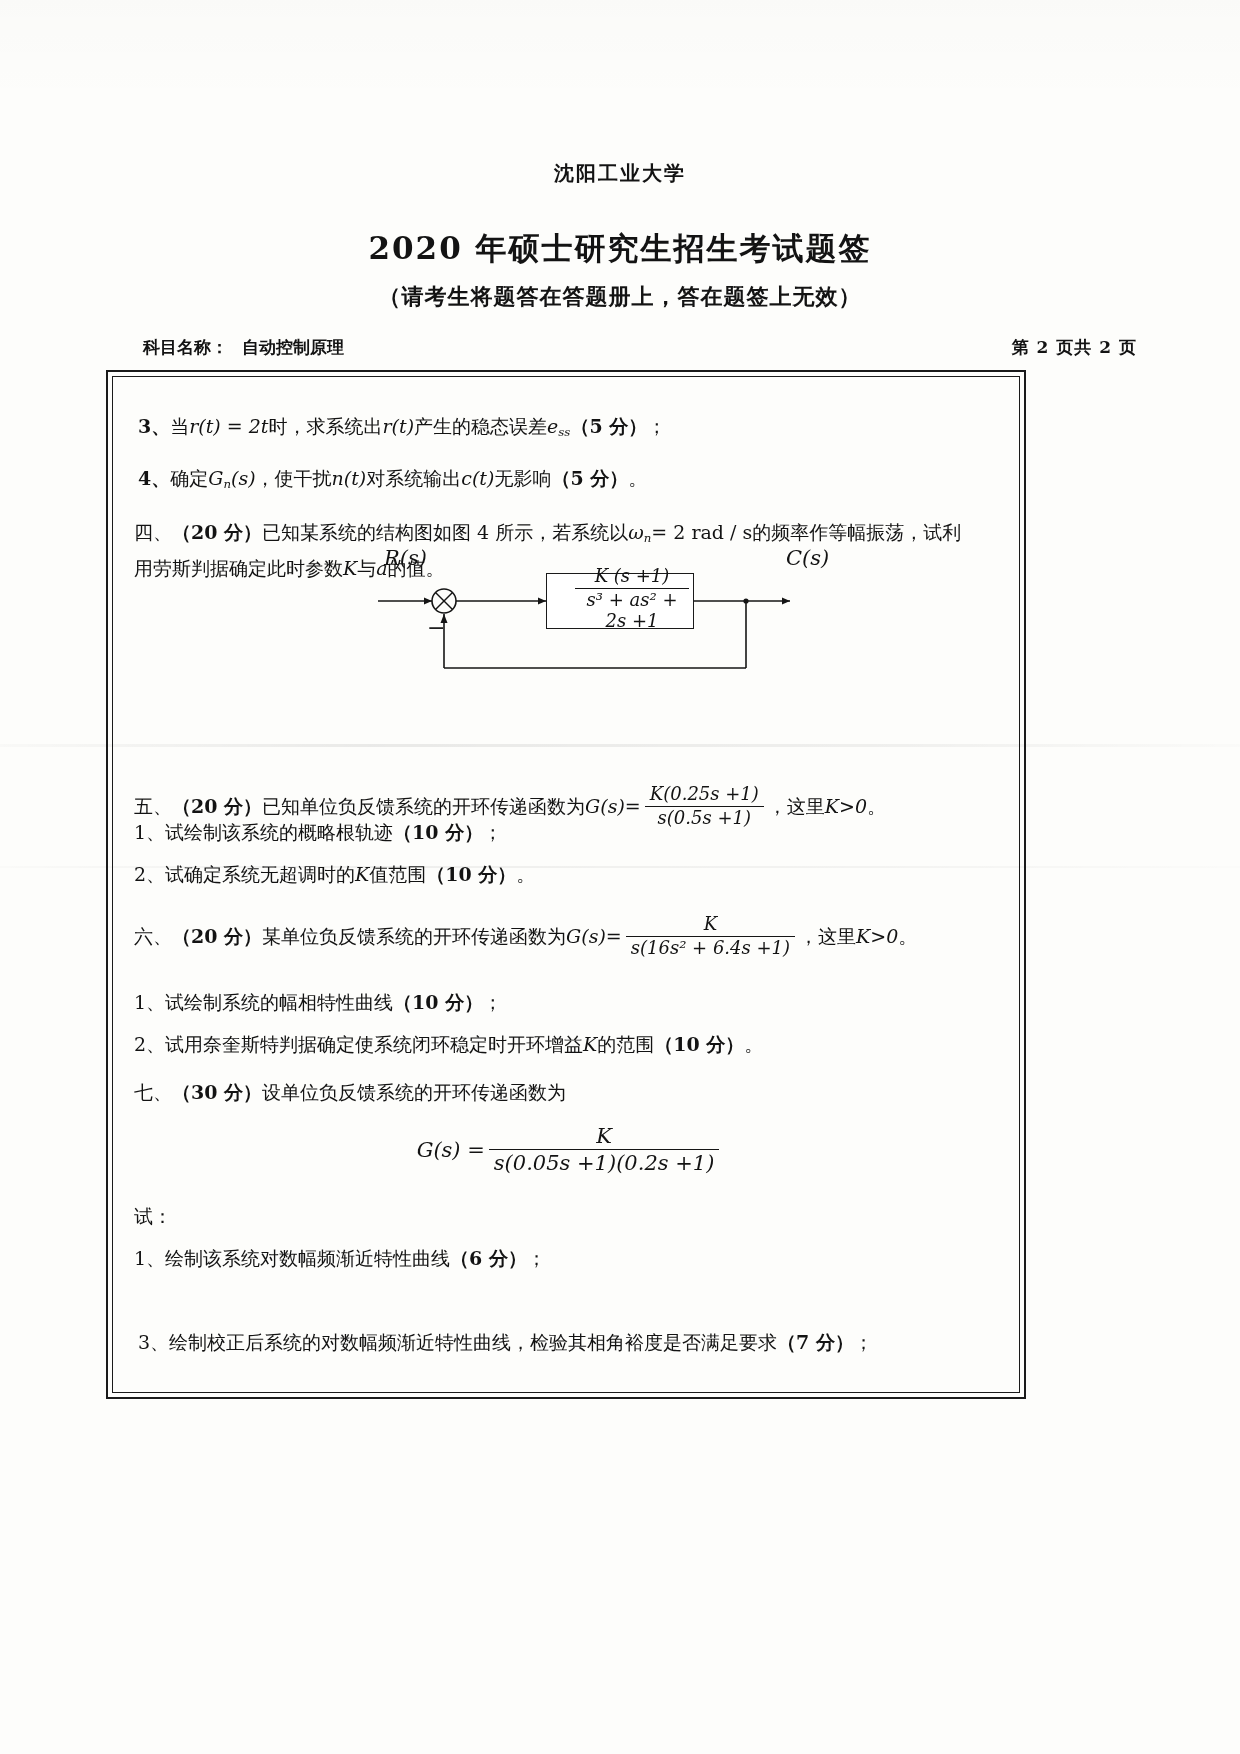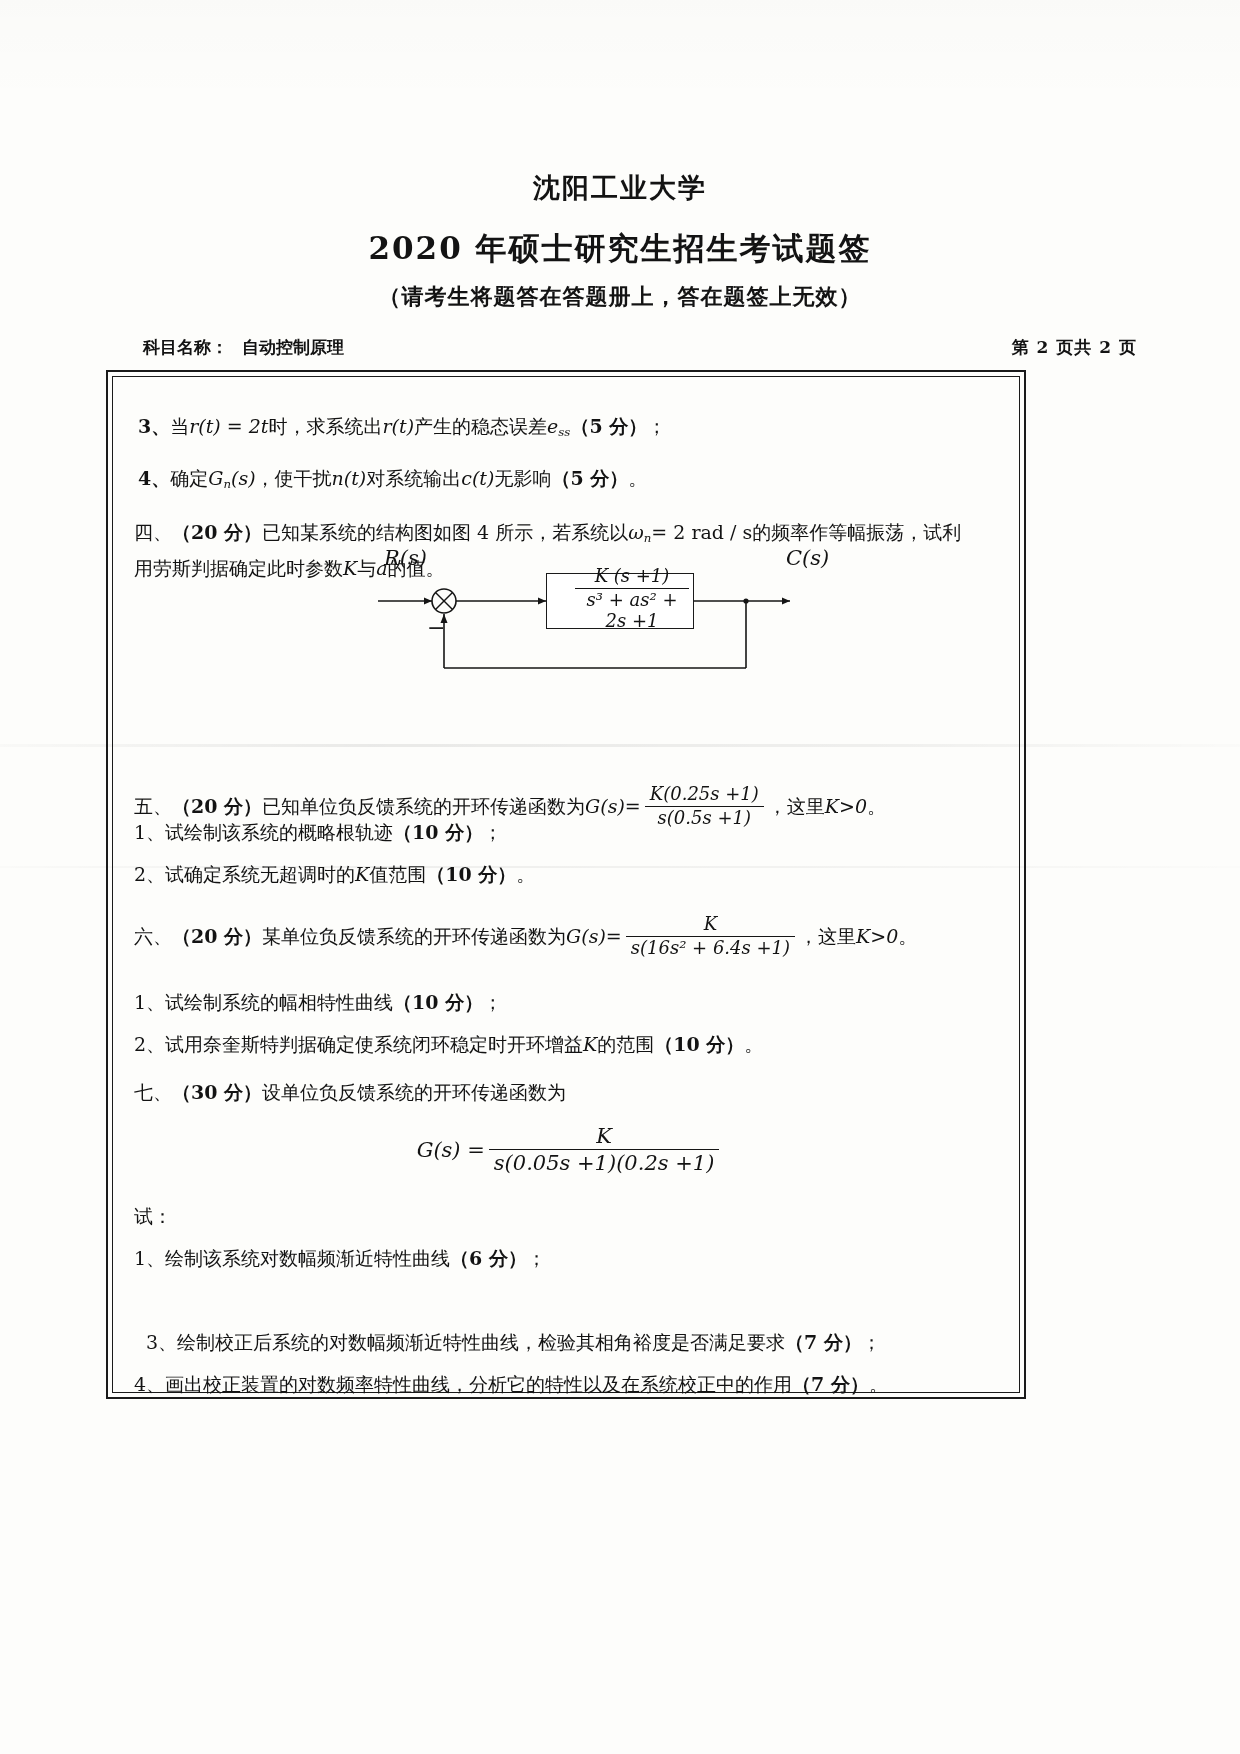--- a/index.html
+++ b/index.html
@@ -29,23 +29,23 @@
     left: 0; right: 0;
     height: 3px;
     background: linear-gradient(90deg, rgba(0,0,0,0.03), rgba(0,0,0,0.14) 30%, rgba(0,0,0,0.10) 70%, rgba(0,0,0,0.02));
     opacity: .55;
   }
   .fold.f1 { top: 744px; }
   .fold.f2 { top: 866px; height: 2px; opacity: .4;}
 
   .hdr-uni {
     position: absolute;
-    top: 170px; left: 0; right: 0;
-    text-align: center;
-    font-size: 27px;
+    top: 160px; left: 0; right: 0;
+    text-align: center;
+    font-size: 20px;
     font-weight: 700;
     letter-spacing: 2px;
   }
   .hdr-title {
     position: absolute;
     top: 228px; left: 0; right: 0;
     text-align: center;
     font-size: 31px;
     font-weight: 700;
     letter-spacing: 2px;
@@ -263,21 +263,18 @@
 
     <div class="display-eq" style="top:748px;">
       <span class="it">G(s) =</span><span class="frac frac-big"><span class="nume">K</span><span class="deno">s(0.05s +1)(0.2s +1)</span></span>
     </div>
 
     <div class="q" style="top:824px; left:4px;">试：</div>
 
     <div class="q" style="top:866px; left:4px;">
       <span>1、</span><span>绘制该系统对数幅频渐近特性曲线</span><span class="bold">（6 分）</span><span>；</span>
     </div>
-    <div class="q" style="top:950px; left:16px;text-align:right;">
+    <div class="q" style="top:950px; left:8px;text-align:right;">
       <span>3、</span><span>绘制校正后系统的对数幅频渐近特性曲线，检验其相角裕度是否满足要求</span><span class="bold">（7 分）</span><span>；</span>
-    </div>
-    <div class="q" style="top:992px; left:4px;">
-      <span>4、</span><span>画出校正装置的对数频率特性曲线，分析它的特性以及在系统校正中的作用</span><span class="bold">（7 分）</span><span>。</span>
     </div>
 
   </div>
 </div>
 
 </body></html>

